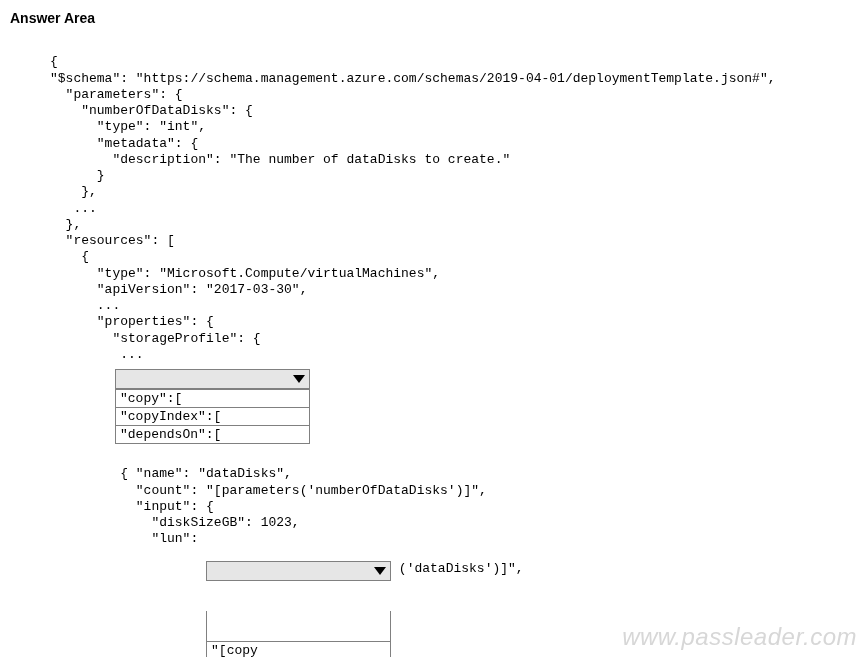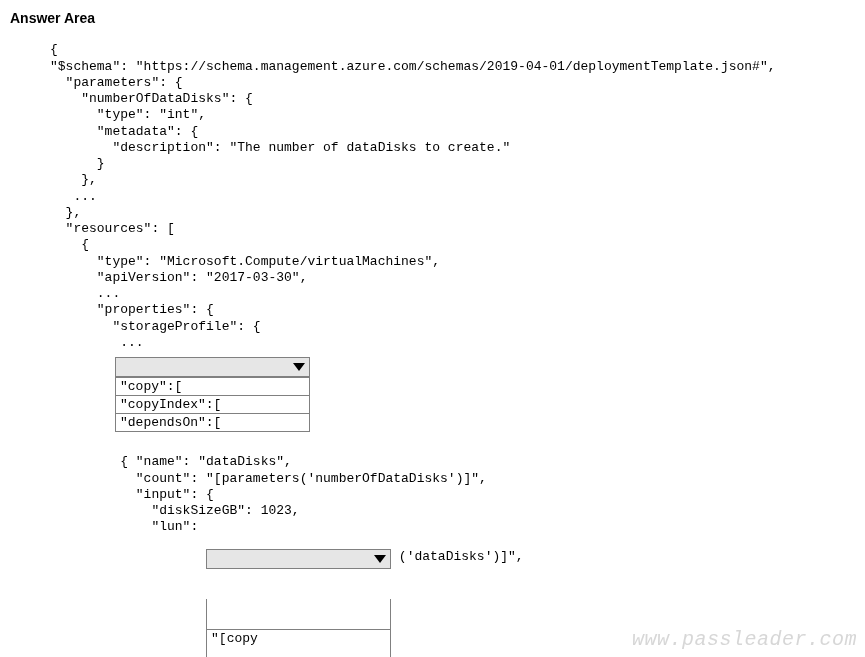--- a/index.html
+++ b/index.html
@@ -7,20 +7,21 @@
       background: #fff;
       font-family: Arial, sans-serif;
       width: 865px;
       height: 657px;
       position: relative;
       padding: 10px 0 0 10px;
     }
     .title {
       font-weight: bold;
       font-size: 14px;
+      margin-bottom: 12px;
     }
     .code {
       font-family: "Courier New", monospace;
       font-size: 13px;
       line-height: 1.25;
       white-space: pre;
       padding-left: 40px;
     }
     .code .line { white-space: pre; }
     .dropdown-block {
@@ -96,22 +97,22 @@
       font-family: "Courier New", monospace;
       font-size: 13px;
       padding: 1px 4px;
       border-top: 1px solid #808080;
       background: #fff;
     }
     .watermark {
       position: absolute;
       bottom: 6px;
       right: 8px;
-      font-family: Liberation Mono, monospace;
-      font-size: 20px;
+      font-family: Liberation Sans, sans-serif;
+      font-size: 24px;
       color: #d7d7d7;
       font-style: italic;
       letter-spacing: 0.5px;
       text-align: right;
     }
   </style>
 </head>
 <body>
 
 <div class="title">Answer Area</div>

